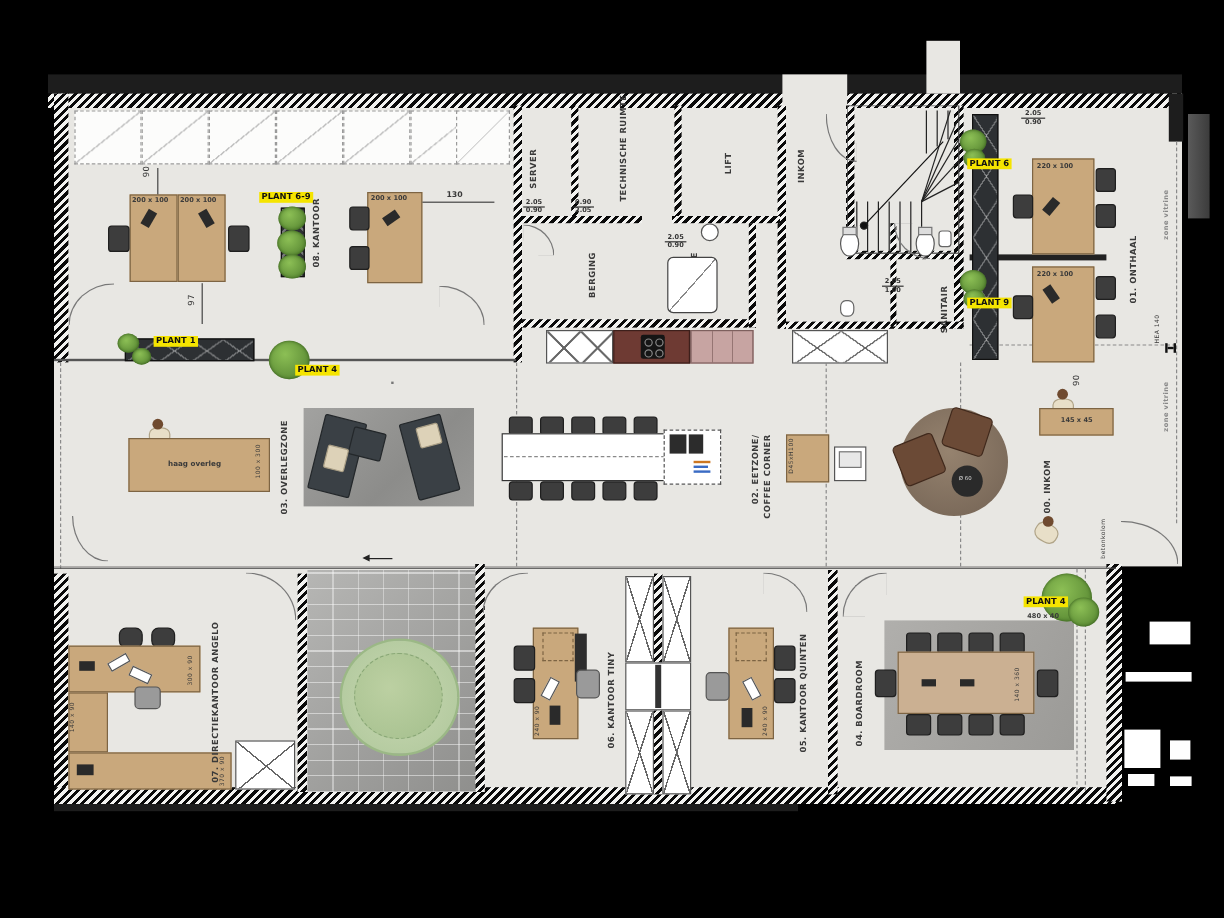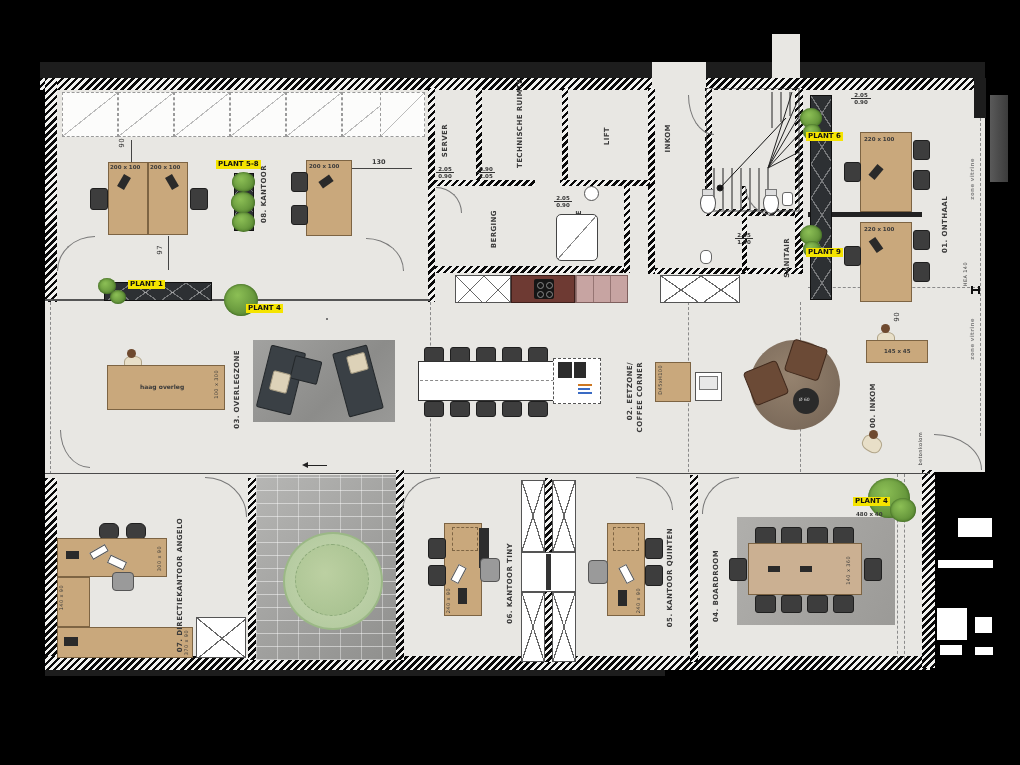--- a/index.html
+++ b/index.html
@@ -154,21 +154,21 @@
 
   <div class="abs desk" style="left:108px;top:162px;width:40px;height:73px"></div>
   <div class="abs desk" style="left:148px;top:162px;width:40px;height:73px"></div>
   <div class="abs stext" style="left:110px;top:164px;font-size:5.5px">200 x 100</div>
   <div class="abs stext" style="left:150px;top:164px;font-size:5.5px">200 x 100</div>
   <div class="abs chair" style="left:90px;top:188px;width:16px;height:20px"></div>
   <div class="abs chair" style="left:190px;top:188px;width:16px;height:20px"></div>
   <div class="abs" style="left:120px;top:175px;width:8px;height:14px;background:#2a2a2a;transform:rotate(30deg)"></div>
   <div class="abs" style="left:168px;top:175px;width:8px;height:14px;background:#2a2a2a;transform:rotate(-30deg)"></div>
 
-  <div class="abs ylabel" style="left:216px;top:160px">PLANT 5-8</div>
+  <div class="abs ylabel" style="left:216px;top:160px">PLANT 6-9</div>
   <div class="abs xdark" style="left:234px;top:173px;width:20px;height:58px;background-size:20px 20px"></div>
   <div class="abs greenblob" style="left:232px;top:172px;width:23px;height:20px"></div>
   <div class="abs greenblob" style="left:231px;top:192px;width:24px;height:21px"></div>
   <div class="abs greenblob" style="left:232px;top:212px;width:23px;height:20px"></div>
   <div class="abs vtext" style="left:260px;top:163px;height:60px">08. KANTOOR</div>
 
   <div class="abs desk" style="left:306px;top:160px;width:46px;height:76px"></div>
   <div class="abs stext" style="left:309px;top:163px;font-size:5.5px">200 x 100</div>
   <div class="abs chair" style="left:291px;top:172px;width:15px;height:18px"></div>
   <div class="abs chair" style="left:291px;top:205px;width:15px;height:18px"></div>

